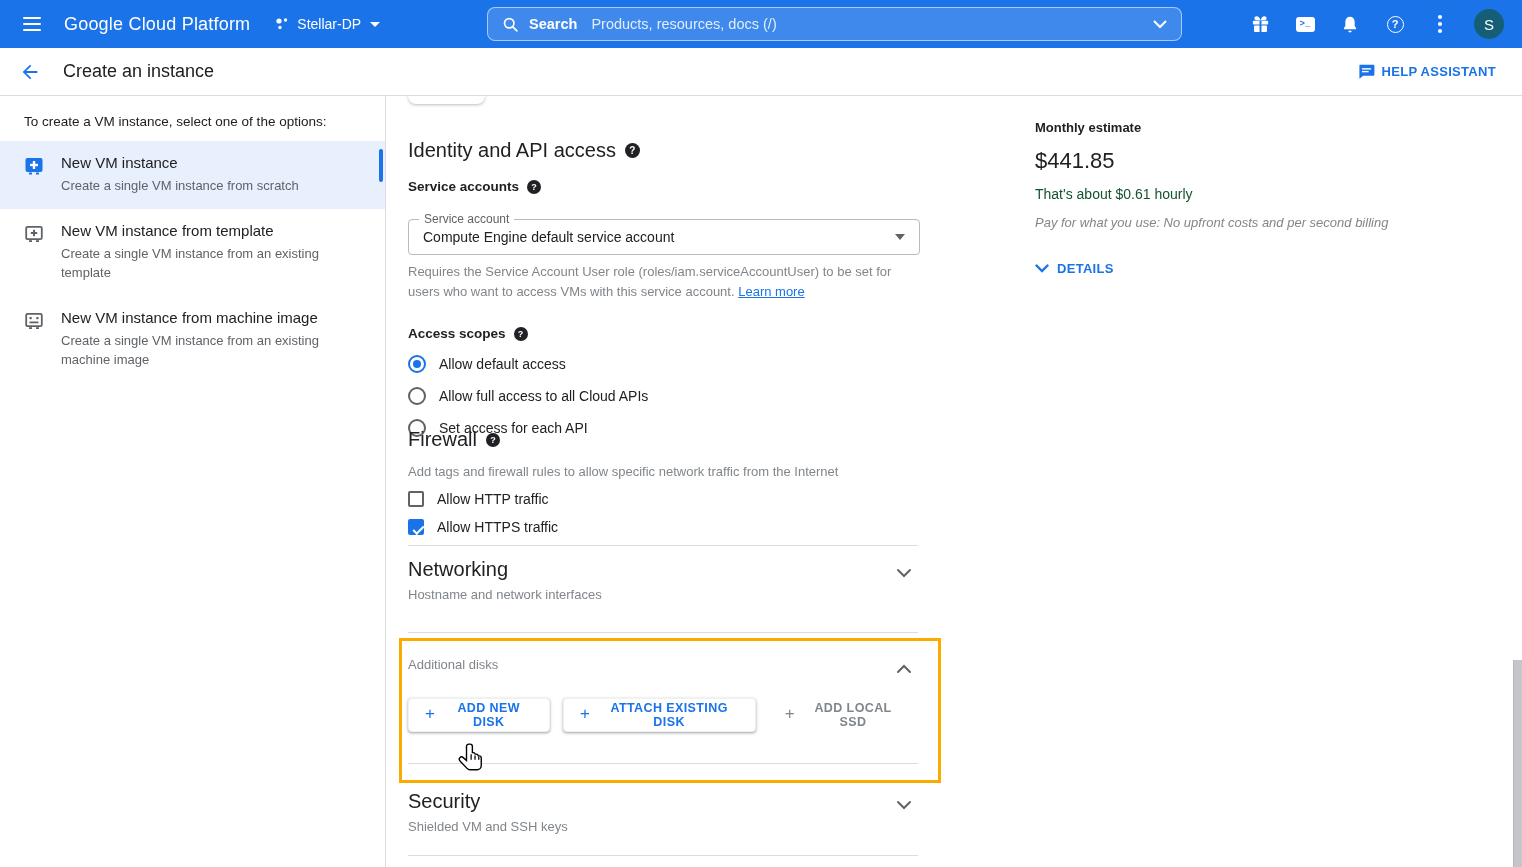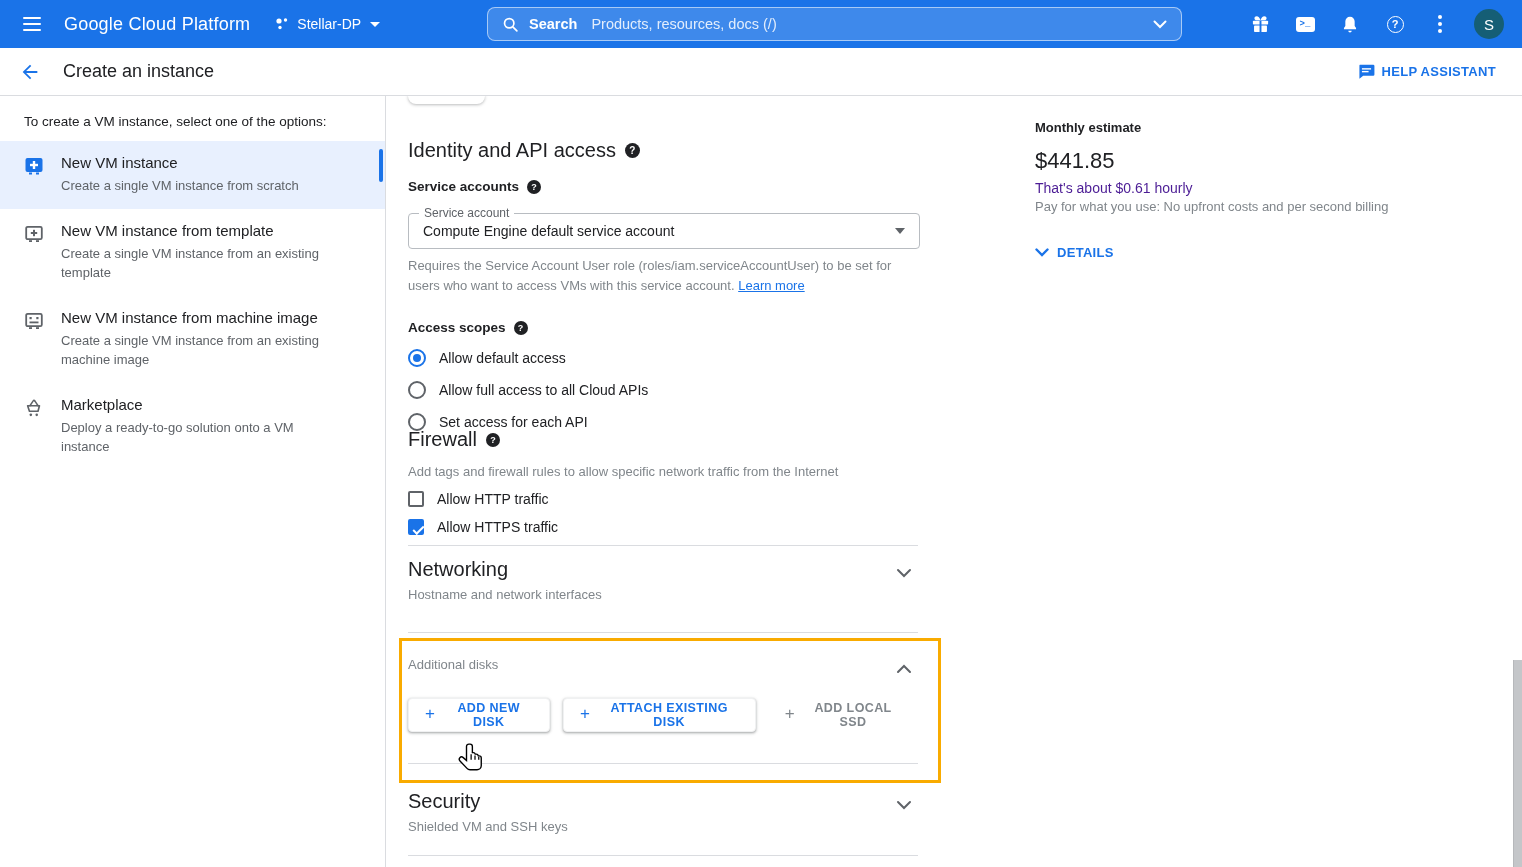--- a/index.html
+++ b/index.html
@@ -44,21 +44,21 @@
   
   .main { position:absolute; left:408px; top:96px; width:512px; }
   .cutoff-btn { position:absolute; left:0; top:-1px; width:77px; height:9px; background:#fff; border-radius:0 0 8px 8px; box-shadow:0 1px 3px rgba(60,64,67,.35); }
   .sec-h1 { font-size:20px; font-weight:400; color:#202124; display:flex; align-items:center; gap:9px; }
   .qmark { width:15px; height:15px; border-radius:50%; background:#202124; color:#fff; font-size:10px; font-weight:700; display:inline-flex; align-items:center; justify-content:center; flex:0 0 auto; }
   .qmark.sm { width:14px; height:14px; font-size:9px; }
   .sublabel { font-size:13.5px; font-weight:700; color:#202124; display:flex; align-items:center; gap:8px; }
 
   .block-identity { position:absolute; top:43px; left:0; width:512px; }
   .sa-label-row { margin-top:17px;text-align:center; }
-  .select-field { position:relative; margin-top:19px; width:512px; height:36px; border:1px solid #b8bcc1; border-radius:4px; background:#fff; display:flex; align-items:center; padding:0 14px; cursor:pointer; }
+  .select-field { position:relative; margin-top:25px; width:512px; height:36px; border:1px solid #b8bcc1; border-radius:4px; background:#fff; display:flex; align-items:center; padding:0 14px; cursor:pointer; }
   .select-field .float-lbl { position:absolute; top:-8px; left:10px; background:#fff; padding:0 5px; font-size:12px; color:#5f6368; }
   .select-field .sel-val { font-size:14px; color:#202124; }
   .sel-caret { margin-left:auto; width:0; height:0; border-left:5px solid transparent; border-right:5px solid transparent; border-top:6px solid #5f6368; }
   .helper { font-size:13px; color:#80868b; line-height:1.55; margin-top:7px; width:505px; }
   .link { color:#1a73e8; text-decoration:underline; cursor:pointer; }
 
   .scopes { margin-top:24px; }
   .radio-row, .check-row { display:flex; align-items:center; gap:13px; margin-top:14px; cursor:pointer; }
   .radio { width:18px; height:18px; border-radius:50%; border:2px solid #5f6368; flex:0 0 auto; position:relative; }
   .radio.on { border-color:#1a73e8; }
@@ -82,22 +82,22 @@
   .gbtn { height:34px; background:#fff; border:1px solid #f0f1f2; border-radius:4px; box-shadow:0 1px 2px rgba(60,64,67,.30),0 1px 3px 1px rgba(60,64,67,.15); color:#1a73e8; font-size:12.5px; font-weight:700; letter-spacing:.4px; display:inline-flex; align-items:center; gap:9px; padding:0 16px; cursor:pointer; font-family:inherit; }
   .gbtn .plus { font-size:17px; font-weight:400; margin-top:-2px; }
   .gbtn.disabled { background:transparent; border:none; box-shadow:none; color:#80868b; cursor:default; }
 
   .highlight-box { position:absolute; left:399px; top:638px; width:542px; height:145px; border:3px solid #f9ab00; z-index:10; pointer-events:none; }
 
   
   .estimate { position:absolute; left:1035px; top:120px; width:430px; }
   .est-label { font-size:13px; font-weight:700; color:#202124; }
   .est-amount { font-size:22px; font-weight:500; color:#202124; margin-top:13px; }
-  .est-hourly { font-size:14px; color:#4c1d95; margin-top:6px; }
-  .est-note { font-size:13px; color:#80868b; margin-top:3px; }
+  .est-hourly { font-size:14px; color:#14532d; margin-top:12px; }
+  .est-note { font-size:13px; color:#80868b; margin-top:13px;font-style:italic; }
   .est-details { display:flex; align-items:center; gap:8px; color:#1a73e8; font-size:13px; font-weight:700; letter-spacing:.3px; margin-top:31px; cursor:pointer; }
 
   
   .scroll-thumb { position:absolute; right:0; top:660px; width:9px; height:207px; background:#c4c6c9; border-left:1px solid #b6b8bb; cursor:pointer; z-index:40; }
   .hand-cursor { position:absolute; left:457px; top:742px; z-index:50; pointer-events:none; }
 </style>
 </head>
 <body>
 
 <div class="topnav">
@@ -217,33 +217,20 @@
       <rect x="5.5" y="10.5" width="9" height="1.8" fill="#5f6368"></rect>
       <rect x="5" y="16.2" width="3" height="1.8" fill="#5f6368"></rect>
         <rect x="12" y="16.2" width="3" height="1.8" fill="#5f6368"></rect>
     </svg>
     <div>
       <div class="side-label">New VM instance from machine image</div>
       <div class="side-desc">Create a single VM instance from an existing machine image</div>
     </div>
   </div>
 
-  <div class="side-item">
-    <svg class="side-ic" width="21" height="21" viewBox="0 0 22 22">
-      <path d="M4 8h13l-1.6 6H6z" fill="none" stroke="#5f6368" stroke-width="1.8" stroke-linejoin="round"></path>
-      <path d="M10.5 2l-4 6M11.5 2l4 6" stroke="#5f6368" stroke-width="1.6" stroke-linecap="round"></path>
-      <path d="M10.5 2.6l1-1 1 1-1 1z" fill="#5f6368"></path>
-      <circle cx="7.5" cy="18" r="1.4" fill="#5f6368"></circle>
-        <circle cx="14" cy="18" r="1.4" fill="#5f6368"></circle>
-    </svg>
-    <div>
-      <div class="side-label">Marketplace</div>
-      <div class="side-desc">Deploy a ready-to-go solution onto a VM instance</div>
-    </div>
-  </div>
 </div>
 
 <div class="main">
   <div class="cutoff-btn"></div>
 
   <div class="block-identity">
     <div class="sec-h1">
       <span>Identity and API access</span>
       <span class="qmark">?</span>
     </div>

